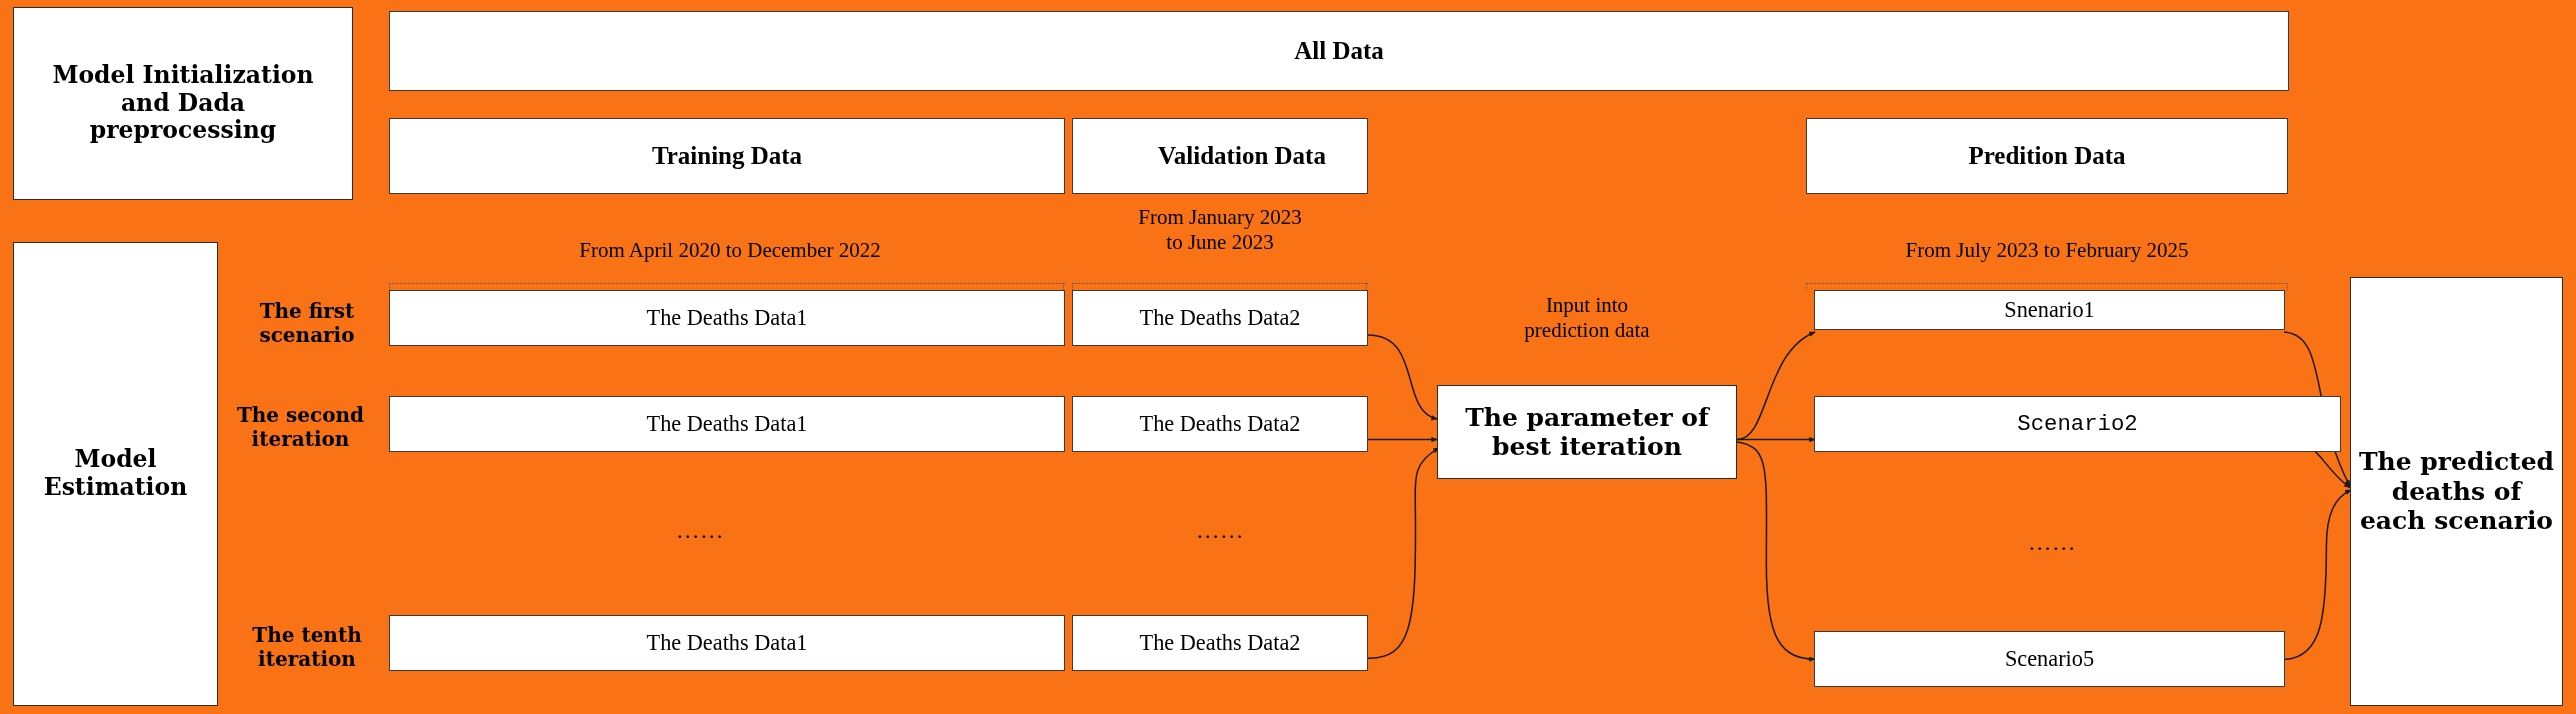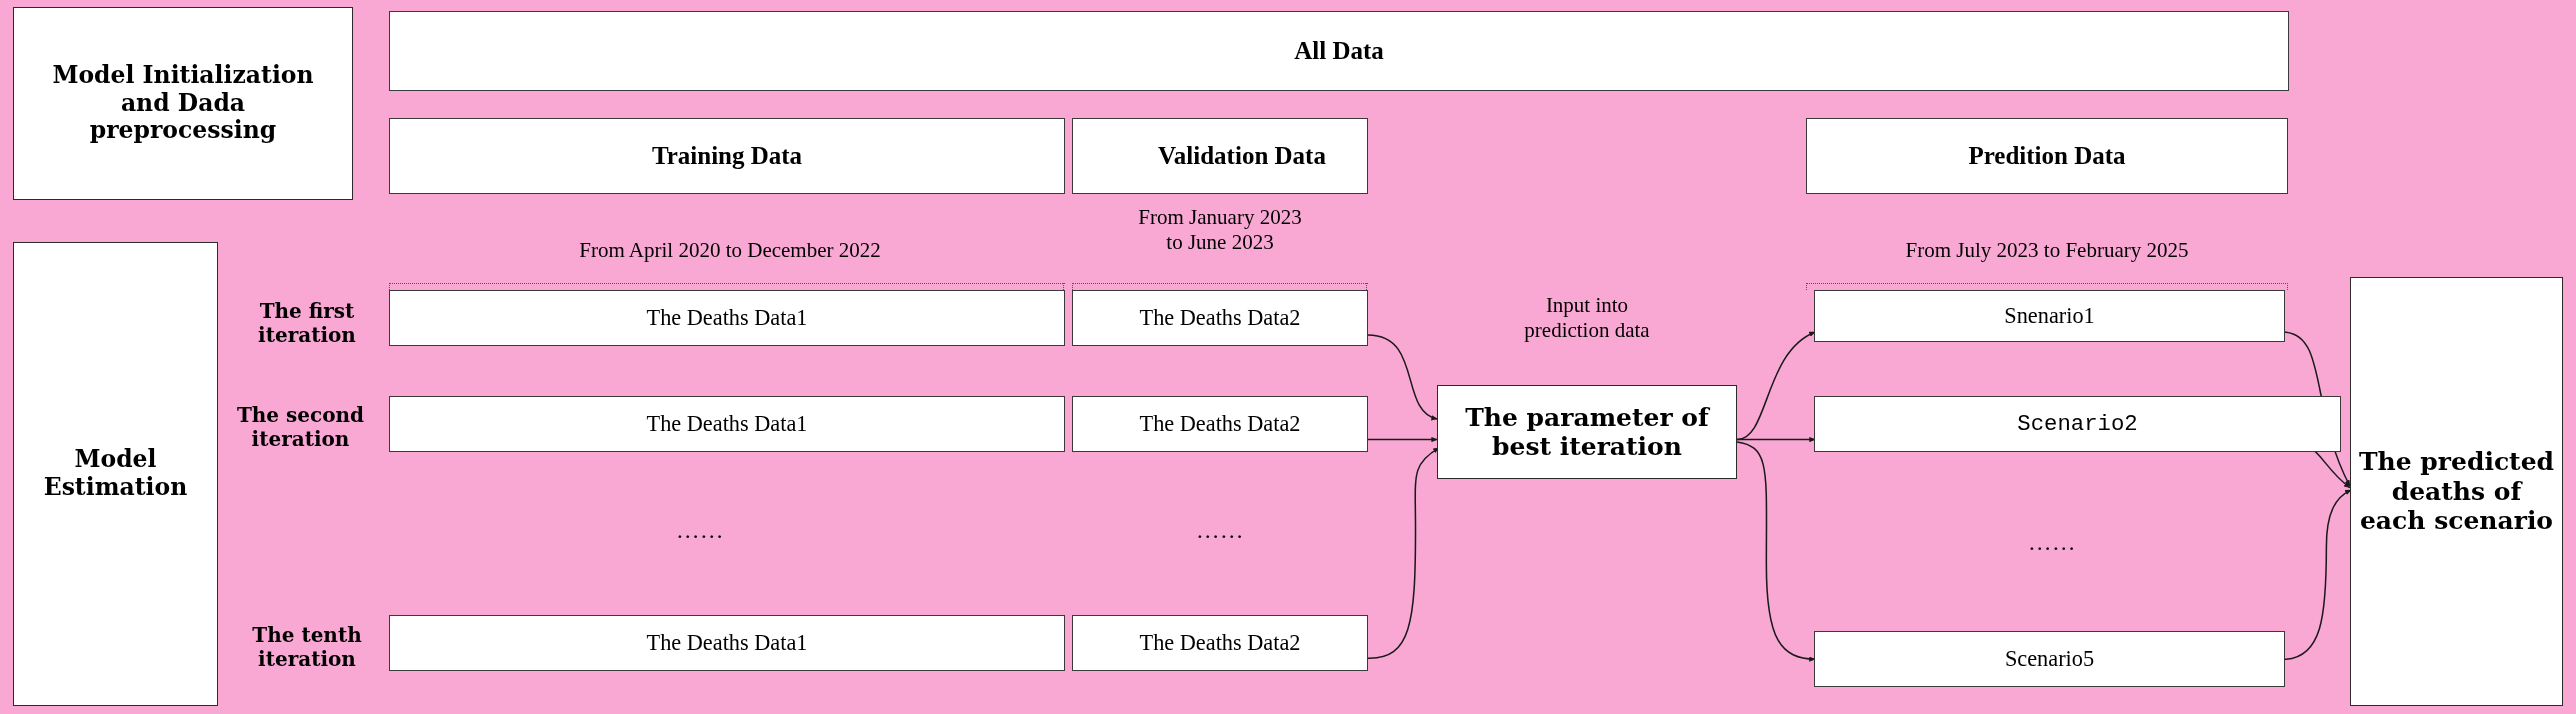--- a/index.html
+++ b/index.html
@@ -4,21 +4,21 @@
 <style>
   html, body {
     margin: 0;
     padding: 0;
     background: #ffffff;
   }
   #canvas {
     position: relative;
     width: 2576px;
     height: 714px;
-    background: #f9a8d4;
+    background: #f97316;
     font-family: "Liberation Serif", "DejaVu Serif", serif;
     overflow: hidden;
   }
   .box {
     position: absolute;
     box-sizing: border-box;
     border: 1.2px solid #3a3a3a;
     background: #ffffff;
     display: flex;
     align-items: center;
@@ -143,35 +143,35 @@
 
   <div class="dotline" style="left:1072px; top:283px; width:296px;"></div>
   <div class="dotcap" style="left:1072px; top:283px; height:7px;"></div>
   <div class="dotcap" style="left:1366px; top:283px; height:7px;"></div>
 
   <div class="dotline" style="left:1806px; top:283px; width:482px;"></div>
   <div class="dotcap" style="left:1806px; top:283px; height:7px;"></div>
   <div class="dotcap" style="left:2287px; top:283px; height:7px;"></div>
 
   <div class="lbl stage-label" style="left:228px; top:299px; width:158px; font-size:20px;">The first
-iteration</div>
+scenario</div>
 
   <div class="lbl stage-label" style="left:216px; top:403px; width:169px; font-size:20px;">The second
 iteration</div>
 
   <div class="lbl stage-label" style="left:228px; top:623px; width:158px; font-size:20px;">The tenth
 iteration</div>
 
   <div class="box body-serif" style="left:389px; top:290px; width:676px; height:56px; font-size:22.3px;">
     <span>The Deaths Data1</span>
   </div>
   <div class="box body-serif" style="left:1072px; top:290px; width:296px; height:56px; font-size:22.3px;">
     <span>The Deaths Data2</span>
   </div>
-  <div class="box body-serif" style="left:1814px; top:290px; width:471px; height:52px; font-size:22.3px;">
+  <div class="box body-serif" style="left:1814px; top:290px; width:471px; height:40px; font-size:22.3px;">
     <span>Snenario1</span>
   </div>
 
   <div class="box body-serif" style="left:389px; top:396px; width:676px; height:56px; font-size:22.3px;">
     <span>The Deaths Data1</span>
   </div>
   <div class="box body-serif" style="left:1072px; top:396px; width:296px; height:56px; font-size:22.3px;">
     <span>The Deaths Data2</span>
   </div>
   <div class="box body-serif" style="left:1814px; top:396px; width:527px; height:56px; font-size:22.3px;font-family:Liberation Mono, monospace;">

